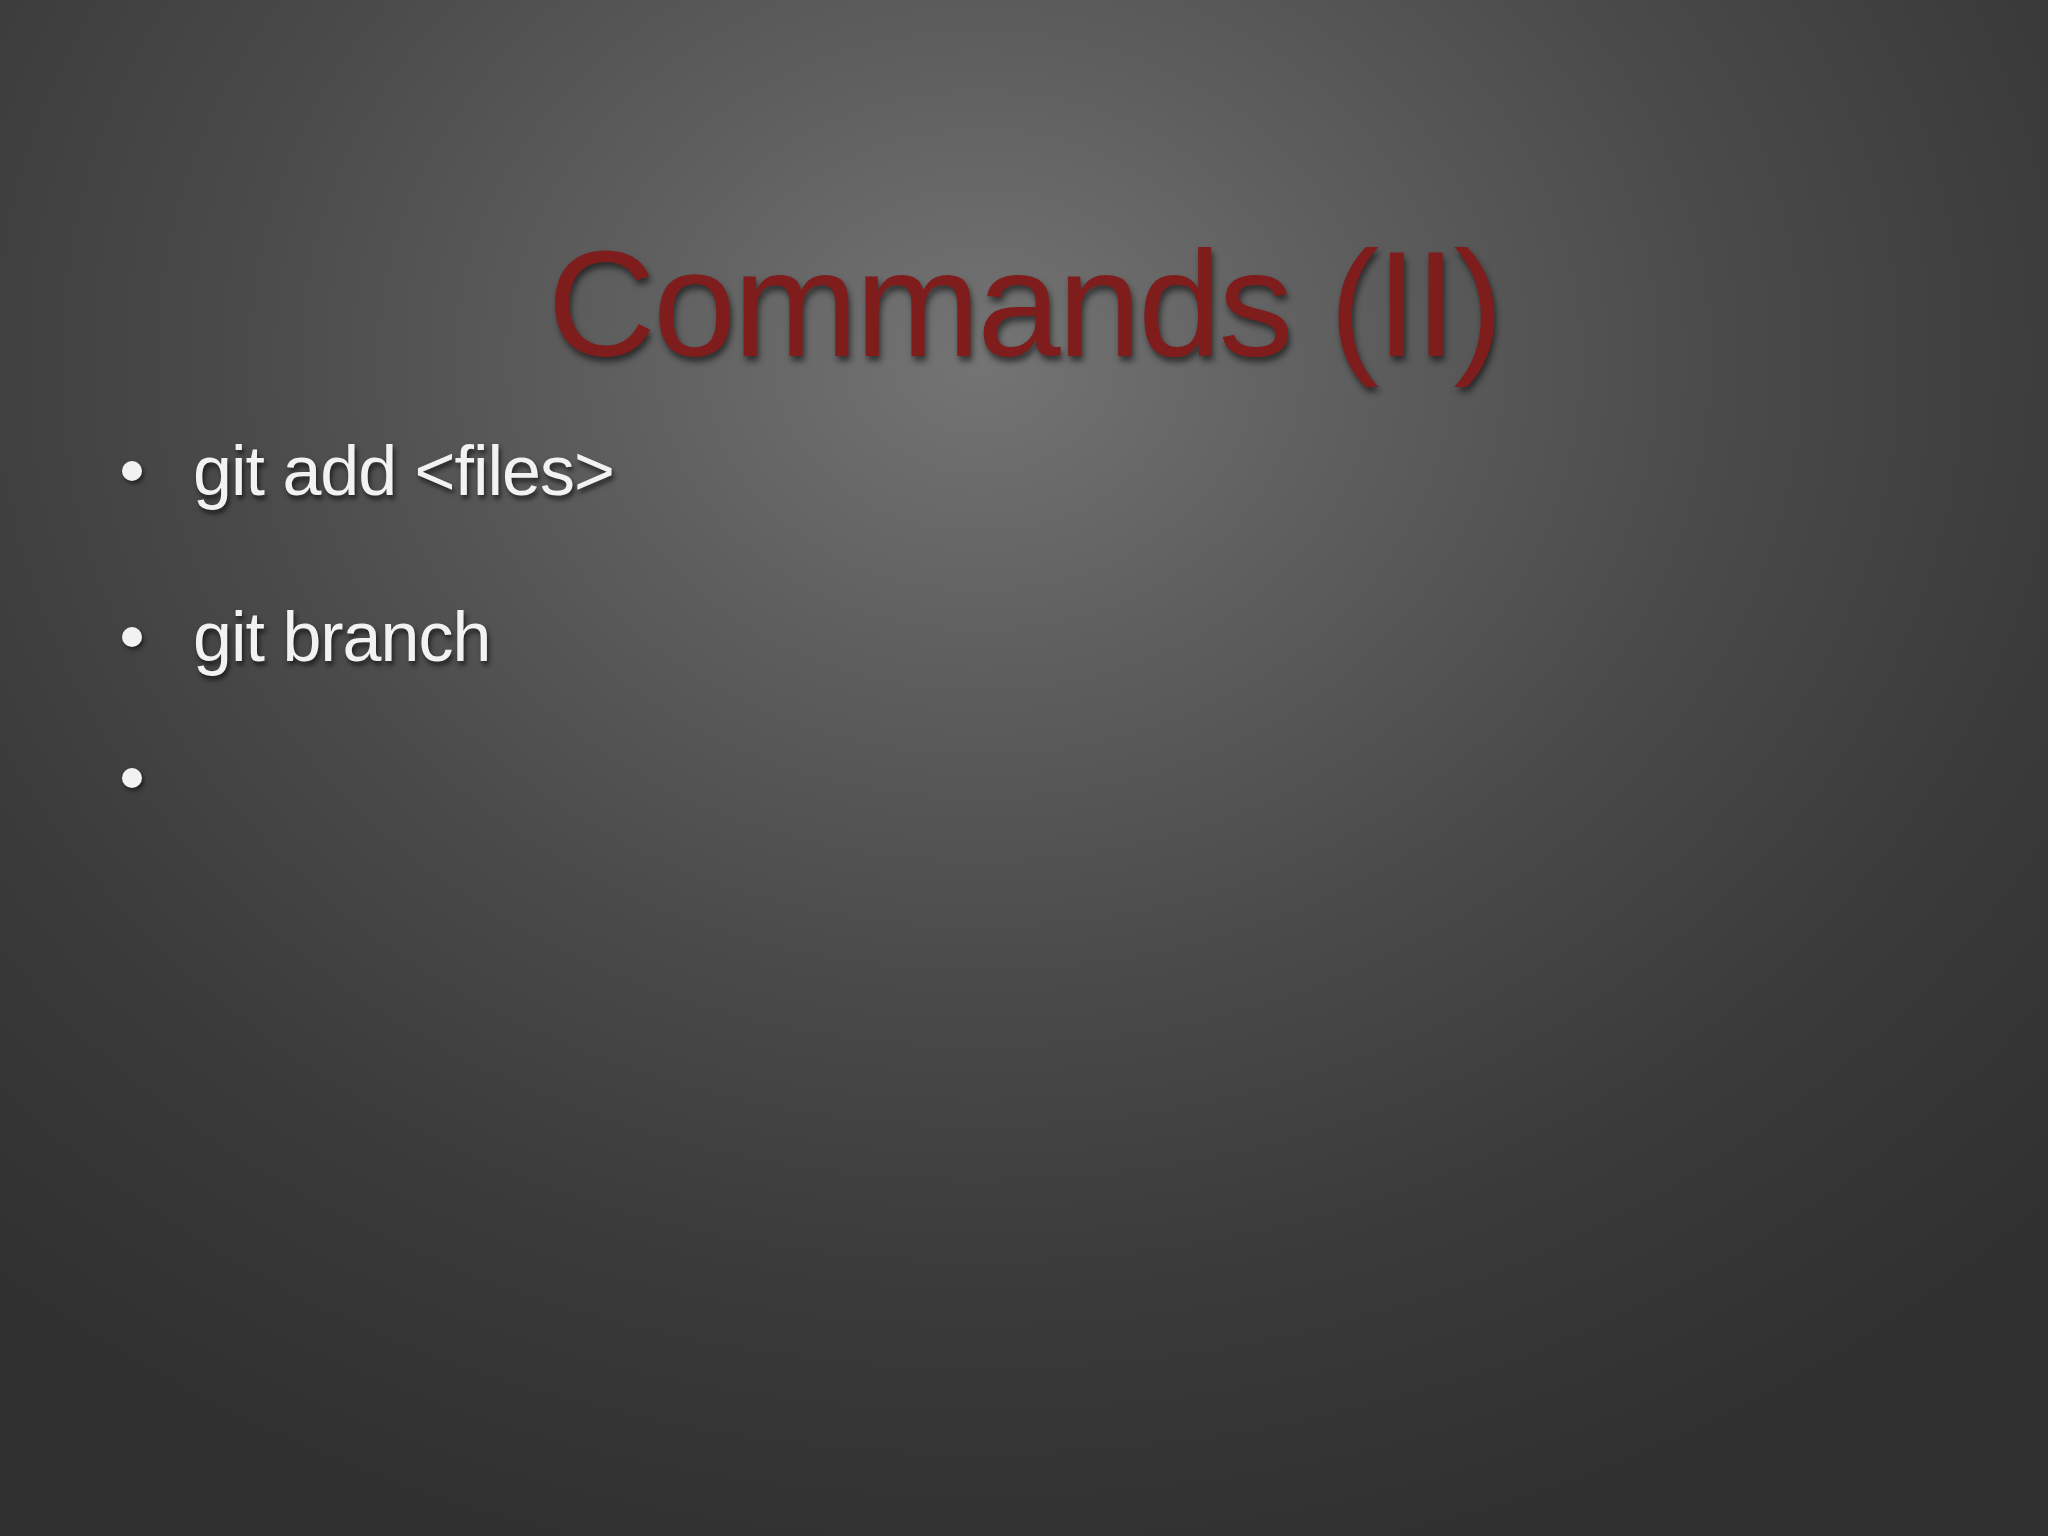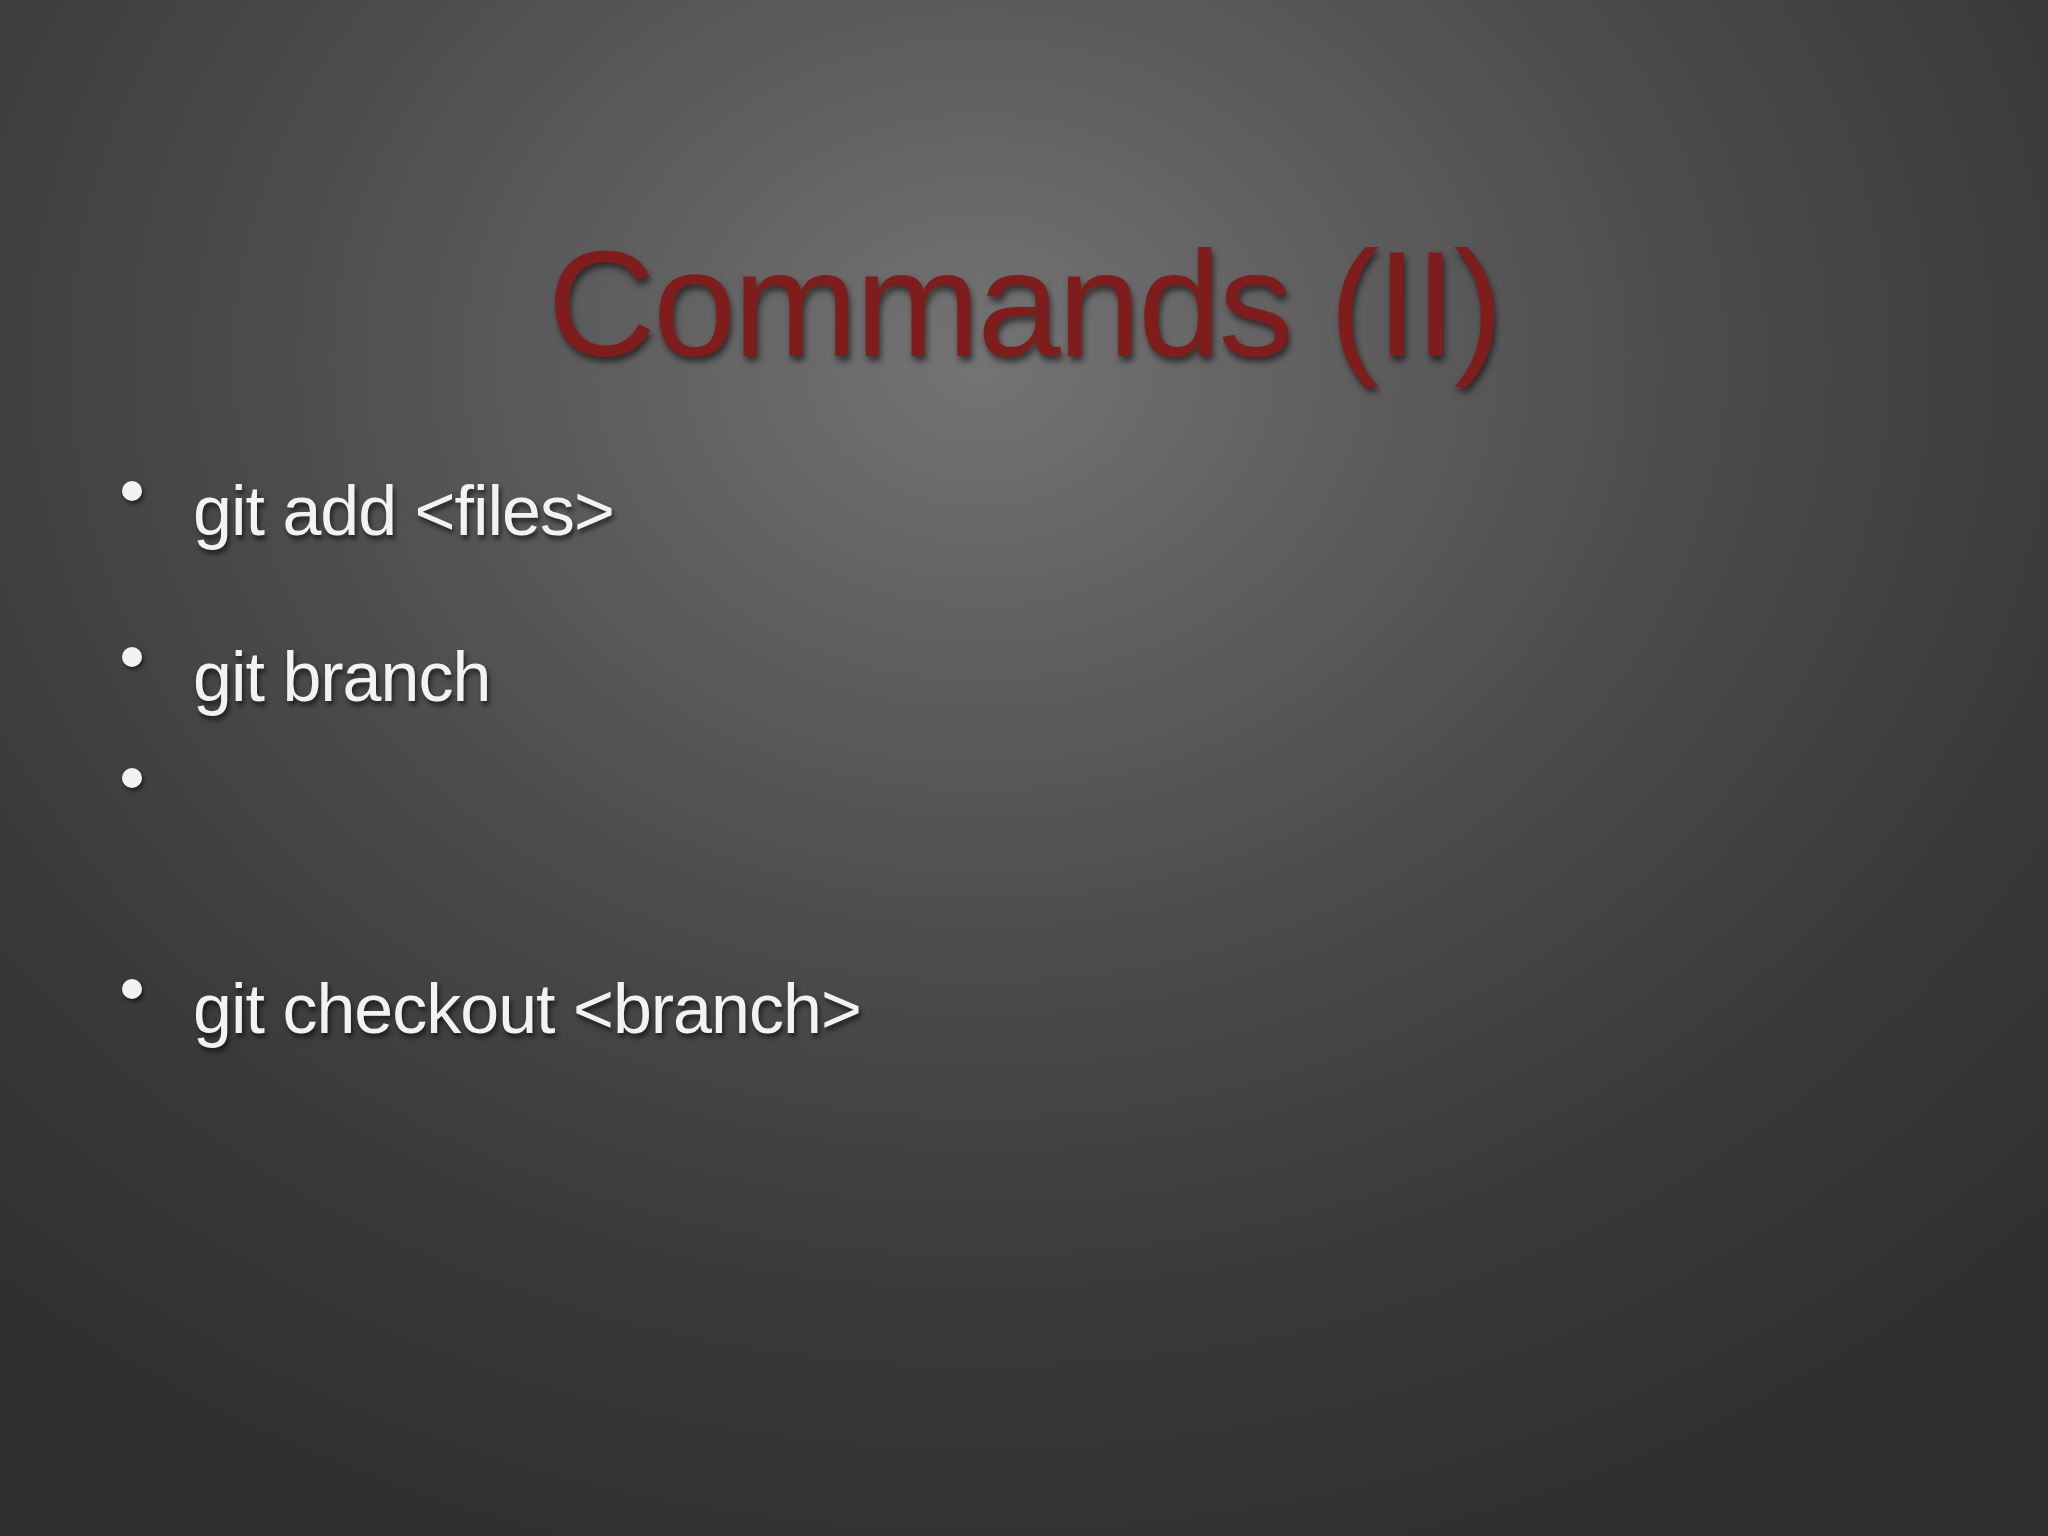--- a/index.html
+++ b/index.html
@@ -50,37 +50,32 @@
       width: 20px;
       height: 20px;
       border-radius: 50%;
       background: #f2f2f2;
       box-shadow: 2px 3px 4px rgba(0,0,0,0.5);
       margin-right: 51px;
       flex: 0 0 auto;
     }
     .bullet-text {
       white-space: pre;
-      margin-top: 40px;
     }
   </style>
 </head>
 <body>
 
 <h1 class="slide-title">Commands (II)</h1>
 
 <div class="bullets">
   <div class="bullet-item" style="top:436px">
     <span class="bullet-dot"></span>
     <span class="bullet-text">git add &lt;files&gt;</span>
   </div>
   <div class="bullet-item" style="top:602px">
     <span class="bullet-dot"></span>
     <span class="bullet-text">git branch</span>
   </div>
   <div class="bullet-item" style="top:768px">
     <span class="bullet-dot"></span>
   </div>
-  <div class="bullet-item" style="top:934px">
-    <span class="bullet-dot"></span>
-    <span class="bullet-text">git checkout &lt;branch&gt;</span>
-  </div>
 </div>
 
 </body></html>

